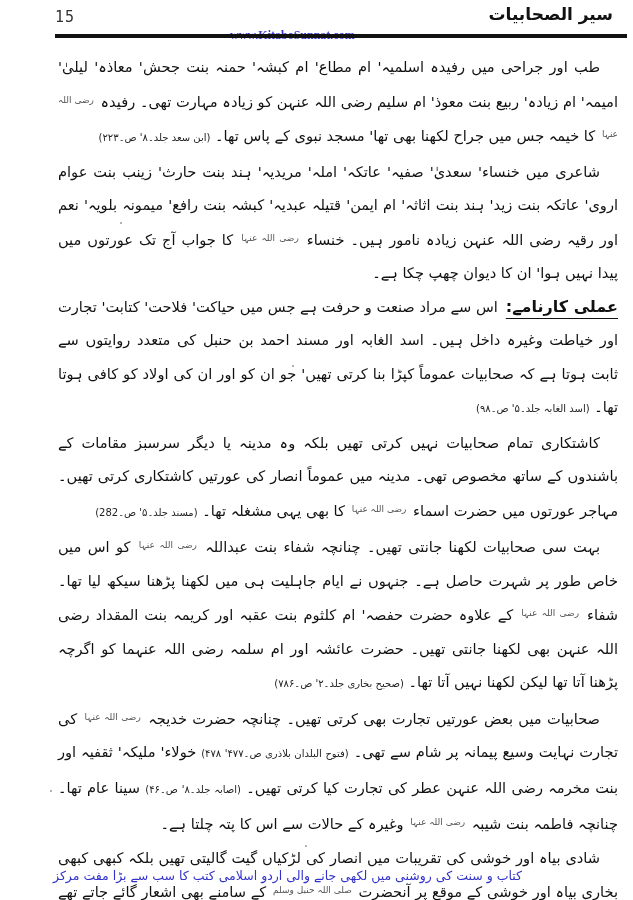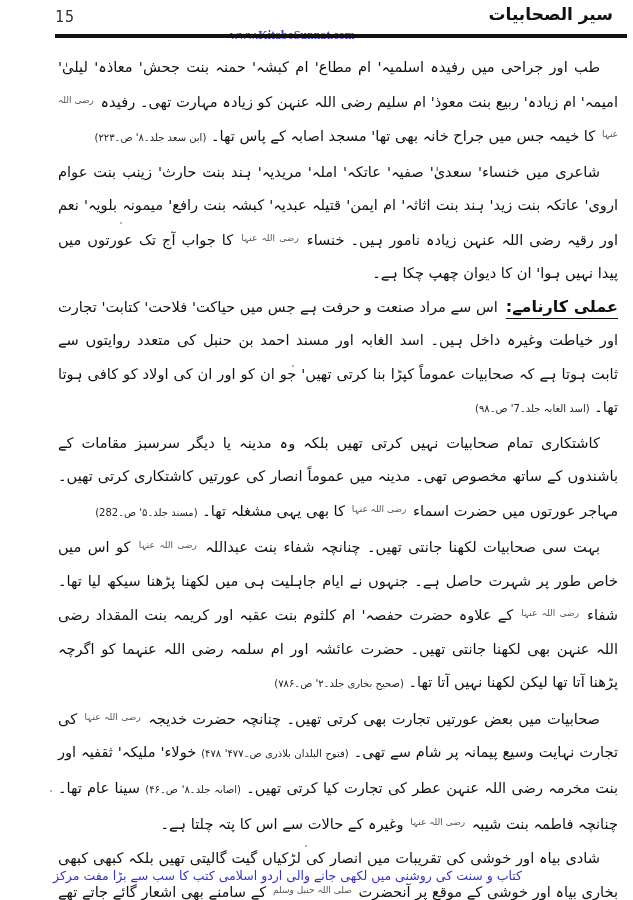--- a/index.html
+++ b/index.html
@@ -120,23 +120,23 @@
 <body>
 
 <div class="header">
   <span class="page-number">15</span>
   <span class="site-url">www.KitaboSunnat.com</span>
   <span class="book-title">سیر الصحابیات</span>
   <div class="header-rule"></div>
 </div>
 
 <div class="body-text" id="body-text">
-    <p class="para indent"><span>طب اور جراحی میں رفیدہ اسلمیہ' ام مطاع' ام کبشہ' حمنہ بنت جحش' معاذہ' لیلیٰ' امیمہ' ام زیادہ' ربیع بنت معوذ' ام سلیم رضی اللہ عنہن کو زیادہ مہارت تھی۔ رفیدہ </span><span class="honorific">رضی اللہ عنہا</span><span> کا خیمہ جس میں جراح خانہ بھی تھا' مسجد اصابہ کے پاس تھا۔ </span><span class="citation">(ابن سعد جلد۔۸' ص۔۲۲۳)</span></p>
+    <p class="para indent"><span>طب اور جراحی میں رفیدہ اسلمیہ' ام مطاع' ام کبشہ' حمنہ بنت جحش' معاذہ' لیلیٰ' امیمہ' ام زیادہ' ربیع بنت معوذ' ام سلیم رضی اللہ عنہن کو زیادہ مہارت تھی۔ رفیدہ </span><span class="honorific">رضی اللہ عنہا</span><span> کا خیمہ جس میں جراح لکھنا بھی تھا' مسجد نبوی کے پاس تھا۔ </span><span class="citation">(ابن سعد جلد۔۸' ص۔۲۲۳)</span></p>
     <p class="para indent"><span>شاعری میں خنساء' سعدیٰ' صفیہ' عاتکہ' املہ' مریدیہ' ہند بنت حارث' زینب بنت عوام اروی' عاتکہ بنت زید' ہند بنت اثاثہ' ام ایمن' قتیلہ عبدیہ' کبشہ بنت رافع' میمونہ بلویہ' نعم اور رقیہ رضی اللہ عنہن زیادہ نامور ہیں۔ خنساء </span><span class="honorific">رضی اللہ عنہا</span><span> کا جواب آج تک عورتوں میں پیدا نہیں ہوا' ان کا دیوان چھپ چکا ہے۔</span></p>
-    <p class="para"><span class="section-heading">عملی کارنامے:</span><span>اس سے مراد صنعت و حرفت ہے جس میں حیاکت' فلاحت' کتابت' تجارت اور خیاطت وغیرہ داخل ہیں۔ اسد الغابہ اور مسند احمد بن حنبل کی متعدد روایتوں سے ثابت ہوتا ہے کہ صحابیات عموماً کپڑا بنا کرتی تھیں' جو ان کو اور ان کی اولاد کو کافی ہوتا تھا۔ </span><span class="citation">(اسد الغابہ جلد۔7' ص۔۹۸)</span></p>
+    <p class="para"><span class="section-heading">عملی کارنامے:</span><span>اس سے مراد صنعت و حرفت ہے جس میں حیاکت' فلاحت' کتابت' تجارت اور خیاطت وغیرہ داخل ہیں۔ اسد الغابہ اور مسند احمد بن حنبل کی متعدد روایتوں سے ثابت ہوتا ہے کہ صحابیات عموماً کپڑا بنا کرتی تھیں' جو ان کو اور ان کی اولاد کو کافی ہوتا تھا۔ </span><span class="citation">(اسد الغابہ جلد۔۵' ص۔۹۸)</span></p>
     <p class="para indent"><span>کاشتکاری تمام صحابیات نہیں کرتی تھیں بلکہ وہ مدینہ یا دیگر سرسبز مقامات کے باشندوں کے ساتھ مخصوص تھی۔ مدینہ میں عموماً انصار کی عورتیں کاشتکاری کرتی تھیں۔ مہاجر عورتوں میں حضرت اسماء </span><span class="honorific">رضی اللہ عنہا</span><span> کا بھی یہی مشغلہ تھا۔ </span><span class="citation">(مسند جلد۔۵' ص۔282)</span></p>
     <p class="para indent"><span>بہت سی صحابیات لکھنا جانتی تھیں۔ چنانچہ شفاء بنت عبداللہ </span><span class="honorific">رضی اللہ عنہا</span><span> کو اس میں خاص طور پر شہرت حاصل ہے۔ جنہوں نے ایام جاہلیت ہی میں لکھنا پڑھنا سیکھ لیا تھا۔ شفاء </span><span class="honorific">رضی اللہ عنہا</span><span> کے علاوہ حضرت حفصہ' ام کلثوم بنت عقبہ اور کریمہ بنت المقداد رضی اللہ عنہن بھی لکھنا جانتی تھیں۔ حضرت عائشہ اور ام سلمہ رضی اللہ عنہما کو اگرچہ پڑھنا آتا تھا لیکن لکھنا نہیں آتا تھا۔ </span><span class="citation">(صحیح بخاری جلد۔۲' ص۔۷۸۶)</span></p>
     <p class="para indent"><span>صحابیات میں بعض عورتیں تجارت بھی کرتی تھیں۔ چنانچہ حضرت خدیجہ </span><span class="honorific">رضی اللہ عنہا</span><span> کی تجارت نہایت وسیع پیمانہ پر شام سے تھی۔ </span><span class="citation">(فتوح البلدان بلاذری ص۔۴۷۷' ۴۷۸)</span><span> خولاء' ملیکہ' ثقفیہ اور بنت مخرمہ رضی اللہ عنہن عطر کی تجارت کیا کرتی تھیں۔ </span><span class="citation">(اصابہ جلد۔۸' ص۔۴۶)</span><span> سینا عام تھا۔ چنانچہ فاطمہ بنت شیبہ </span><span class="honorific">رضی اللہ عنہا</span><span> وغیرہ کے حالات سے اس کا پتہ چلتا ہے۔</span></p>
     <p class="para indent"><span>شادی بیاہ اور خوشی کی تقریبات میں انصار کی لڑکیاں گیت گالیتی تھیں بلکہ کبھی کبھی بخاری بیاہ اور خوشی کے موقع پر آنحضرت </span><span class="honorific">صلی اللہ حنبل وسلم</span><span> کے سامنے بھی اشعار گائے جاتے تھے اور</span></p>
   </div>
 
 <div class="footer">کتاب و سنت کی روشنی میں لکھی جانے والی اردو اسلامی کتب کا سب سے بڑا مفت مرکز</div>
 
 <span class="speck" style="left:120px;top:222px;"></span>
 <span class="speck" style="left:292px;top:365px;"></span>

